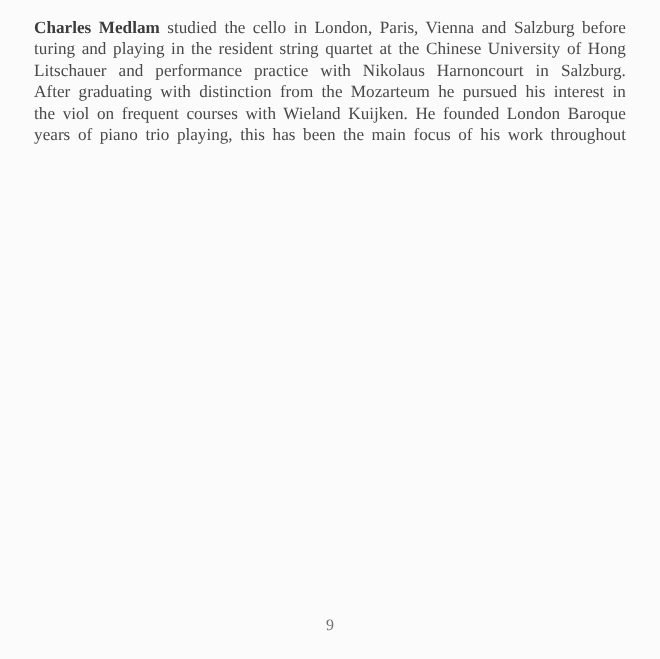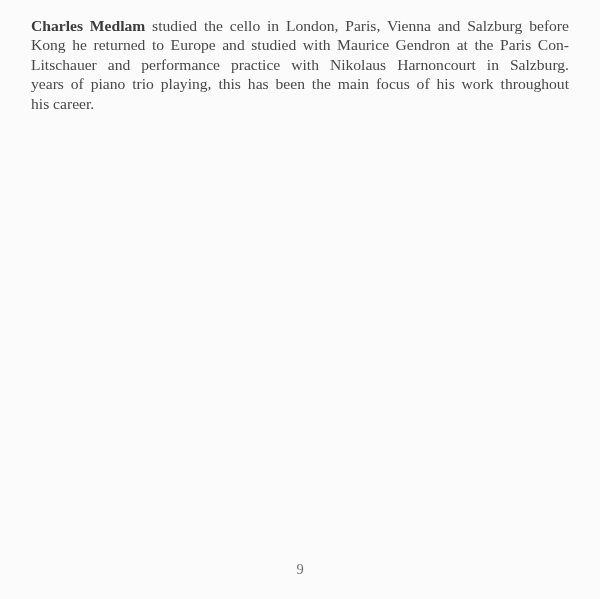--- a/index.html
+++ b/index.html
@@ -50,19 +50,20 @@
     font-size: 14.5px;
     color: #6f6f6f;
   }
 </style>
 </head>
 <body>
 
 <div class="page">
   <div class="bio" id="bio">
       <div class="line"><b>Charles Medlam</b> studied the cello in London, Paris, Vienna and Salzburg before</div>
-      <div class="line">Kong he returned to Europe and studied with Maurice Gendron at the Paris Con-</div>
+      <div class="line">turing and playing in the resident string quartet at the Chinese University of Hong</div>
       <div class="line">Litschauer and performance practice with Nikolaus Harnoncourt in Salzburg.</div>
+      <div class="line">After graduating with distinction from the Mozarteum he pursued his interest in</div>
+      <div class="line">the viol on frequent courses with Wieland Kuijken. He founded London Baroque</div>
       <div class="line">years of piano trio playing, this has been the main focus of his work throughout</div>
-      <div class="line last">his career.</div>
     </div>
   <div class="page-number">9</div>
 </div>
 
 </body></html>

